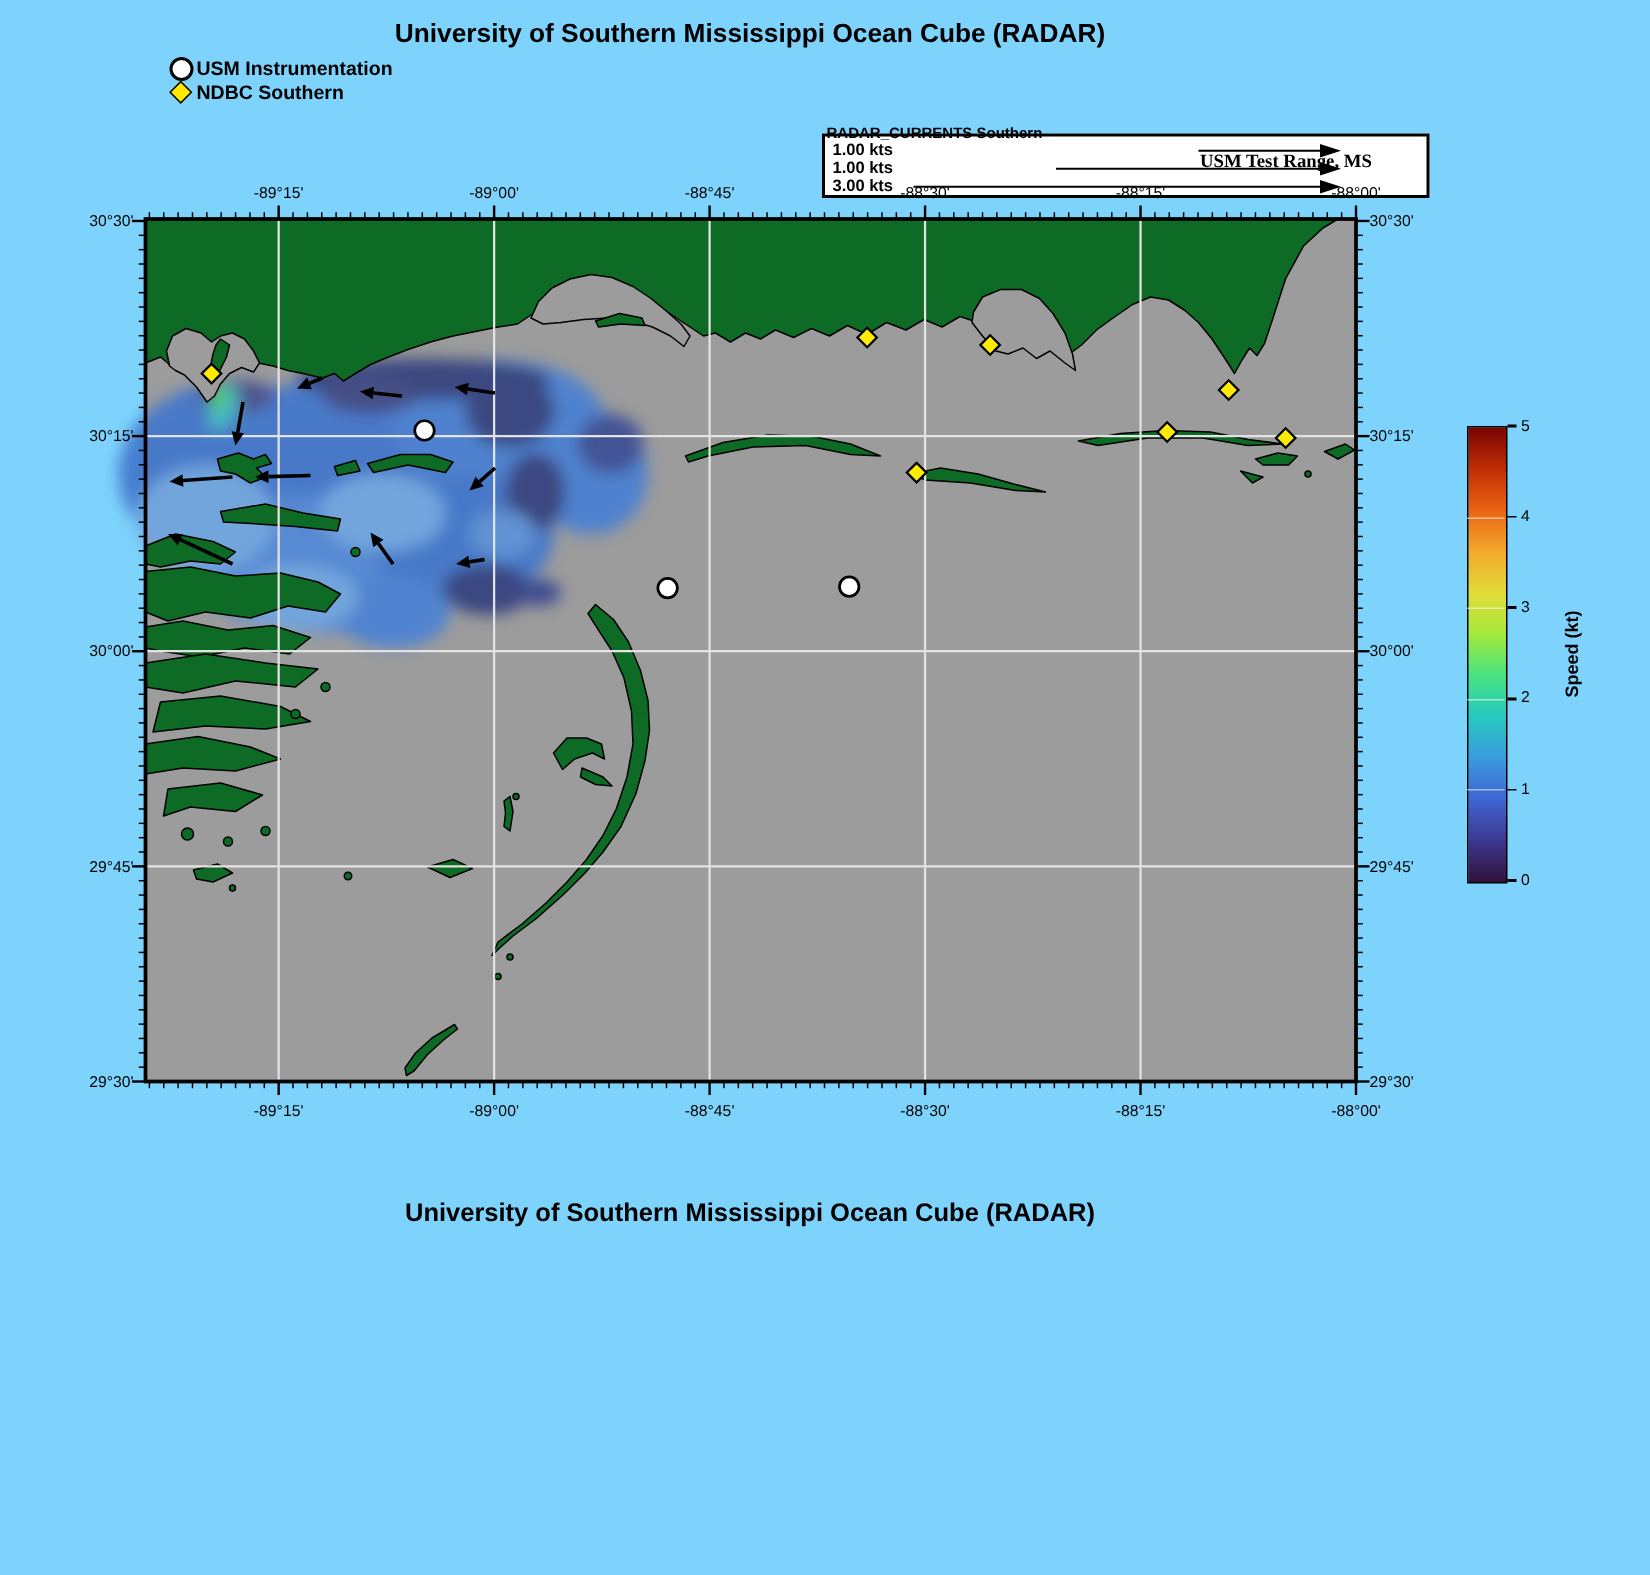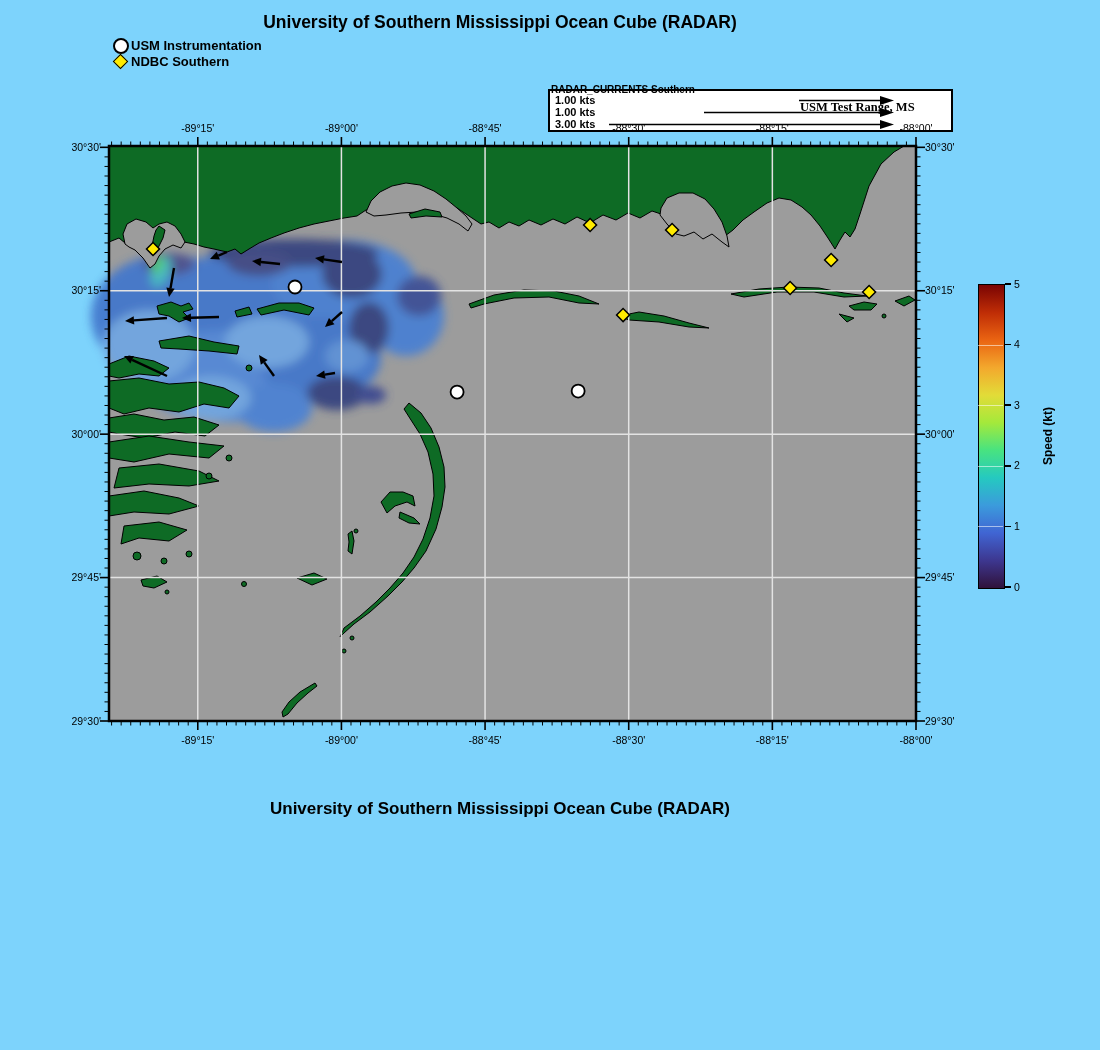--- a/index.html
+++ b/index.html
@@ -11,21 +11,21 @@
   .subtitle{left:0;top:99px;width:1000px;text-align:center;font-family:"Liberation Serif",serif;
             font-size:15.5px;font-weight:bold;}
   .range-label{left:768px;top:100px;font-family:"Liberation Serif",serif;font-size:12.5px;font-weight:bold;margin-left:32px;}
   .legend-label{font-size:13px;font-weight:bold;line-height:14px;}
   .legend-circle{left:113px;top:38px;width:12px;height:12px;border:2px solid #000;border-radius:50%;background:#fff;}
   .legend-diamond{left:115px;top:56px;width:9px;height:9px;background:#ffeb00;border:1.5px solid #000;transform:rotate(45deg);}
   #vector-box{left:548px;top:53px;width:405px;height:43px;border:2.5px solid #000;background:#fff;box-sizing:border-box;margin-top:36px;}
   #vector-box svg{position:absolute;left:0;top:0;overflow:visible;}
   .vrow-label{position:absolute;left:5px;font-size:11px;font-weight:bold;line-height:11px;}
   .vector-caption{left:551px;top:84px;font-size:10px;font-weight:bold;}
-  #map-wrap{left:109px;top:146px;width:807px;height:575px;}
+  #map-wrap{left:97px;top:146px;width:807px;height:575px;}
   #map-svg{overflow:visible;display:block;}
   #map-svg text{font-family:"Liberation Sans",sans-serif;font-size:10.5px;fill:#000;}
   #colorbar{left:978px;top:284px;width:25px;height:303px;border:1.5px solid #000;box-sizing:content-box;}
   .cb-tick{position:absolute;left:1004.5px;width:6px;height:1.5px;background:#000;}
   .cb-line{position:absolute;left:978px;width:25px;height:1px;background:rgba(255,255,255,.55);}
   .cb-label{position:absolute;left:1014px;font-size:10.5px;}
   .cb-title{left:1038px;top:284px;height:303px;width:20px;display:flex;align-items:center;justify-content:center;
             writing-mode:vertical-rl;transform:rotate(180deg);font-size:12px;font-weight:bold;}
 </style>
 </head>

